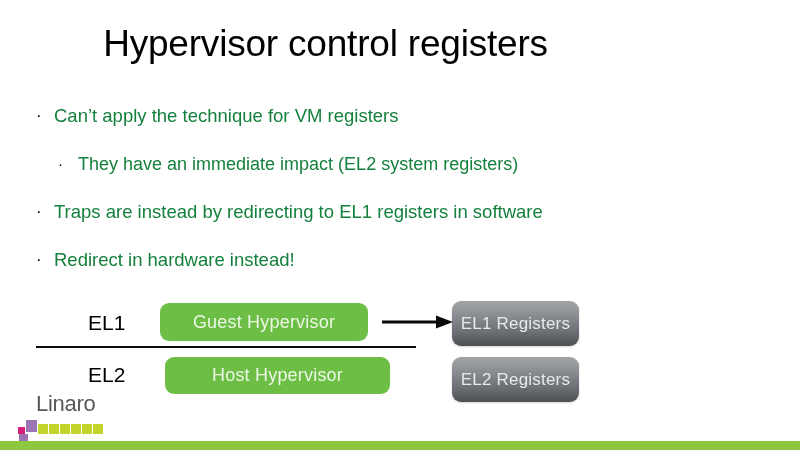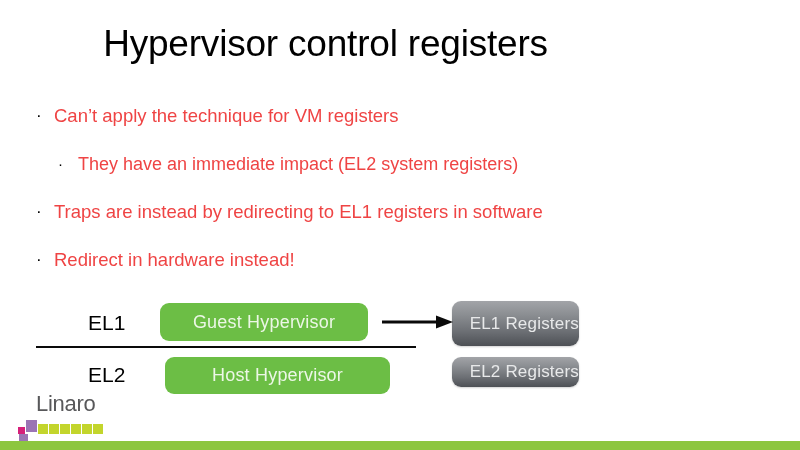--- a/index.html
+++ b/index.html
@@ -60,21 +60,21 @@
     line-height: 24px;
     width: 18px;
     text-align: left;
   }
   .level-2 .bullet-marker {
     font-size: 15px;
     width: 20px;
   }
   .bullet-text {
     flex: 1 1 auto;
-    color: #ef4444;
+    color: #15803d;
     font-size: 18.5px;
     line-height: 24px;
     white-space: nowrap;
   }
   .level-2 .bullet-text {
     font-size: 18px;
   }
   .el-label {
     position: absolute;
     font-size: 21px;
@@ -118,38 +118,38 @@
     width: 225px;
     height: 37px;
   }
 
   .reg-box {
     position: absolute;
     background: linear-gradient(180deg, #a2a4a8 0%, #8d9094 28%, #6c6f74 68%, #4d5055 100%);
     border-radius: 9px;
     display: flex;
     align-items: center;
-    justify-content: flex-end;
+    justify-content: center;
     color: #e8e9ea;
     font-size: 17px;
     letter-spacing: 0.2px;
     white-space: nowrap;
     box-shadow: 0 1px 2px rgba(0,0,0,0.18);
   }
   #el1-registers-box {
     left: 452px;
     top: 301px;
     width: 127px;
     height: 45px;
   }
   #el2-registers-box {
     left: 452px;
     top: 357px;
     width: 127px;
-    height: 30px;
+    height: 45px;
   }
 
   #redirect-arrow {
     position: absolute;
     left: 380px;
     top: 312px;
     width: 74px;
     height: 20px;
   }
 

